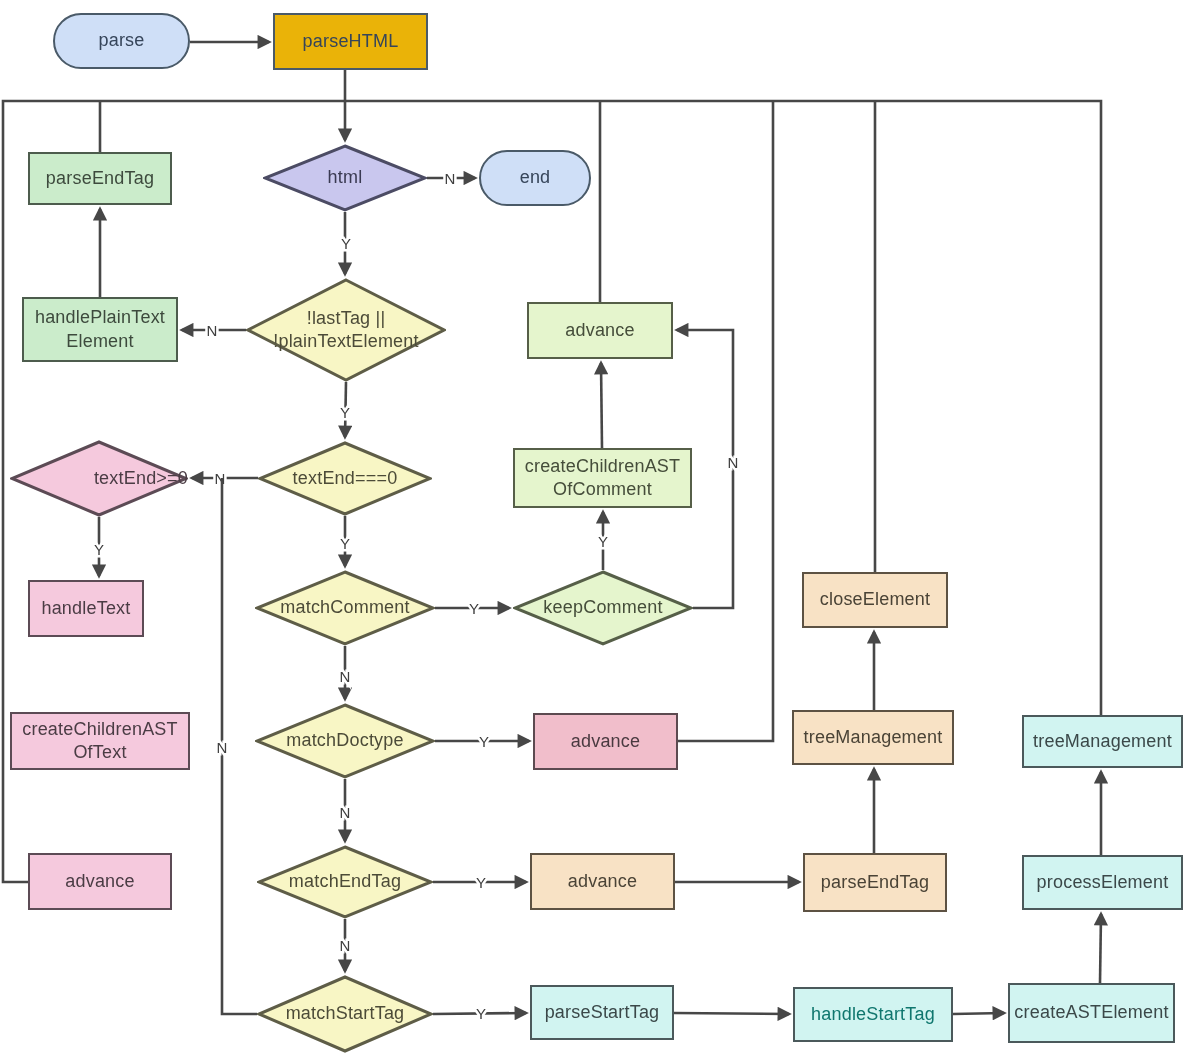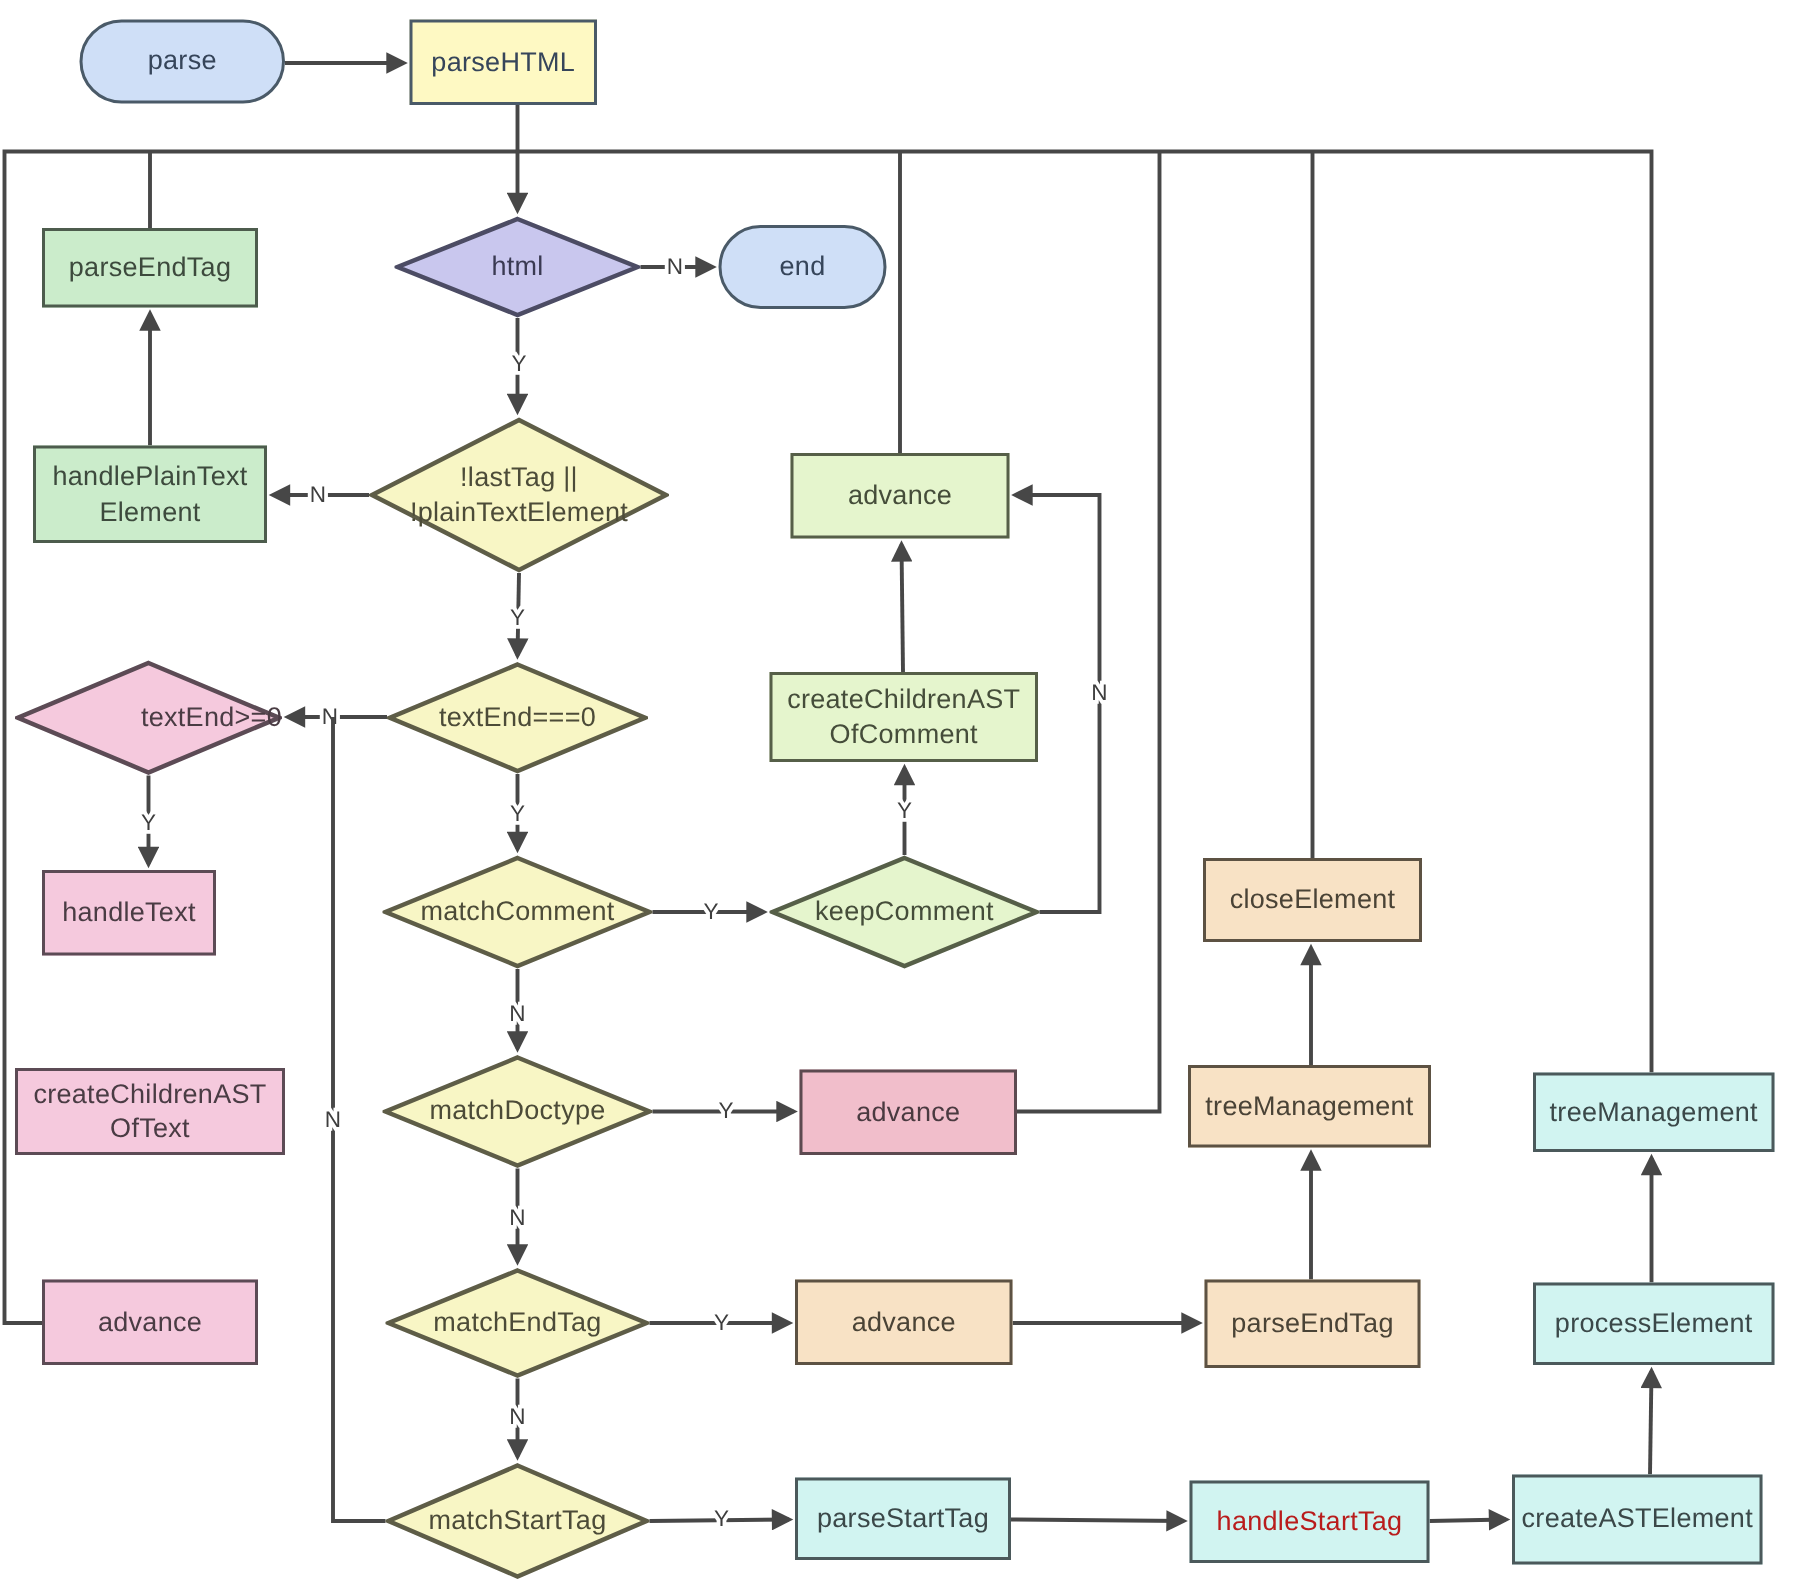--- a/index.html
+++ b/index.html
@@ -153,21 +153,21 @@
         <polyline points="1100,983 1101,914" fill="none" stroke="#474747" stroke-width="2.6" marker-end="url(#arrow)"></polyline>
       </g>
       <g>
         <polyline points="1101,855 1101,772" fill="none" stroke="#474747" stroke-width="2.6" marker-end="url(#arrow)"></polyline>
       </g>
     </svg>
   <div id="nodes">
       <div class="node rounded" style="left: 53px; top: 13px; width: 137px; height: 56px; background: rgb(207, 223, 247); border-color: rgb(74, 90, 104);">
         <span class="lbl" style="color: rgb(54, 69, 90);">parse</span>
       </div>
-      <div class="node rect" style="left: 273px; top: 13px; width: 125px; height: 57px; background: #fef9c3; border-color: rgb(74, 90, 104);">
+      <div class="node rect" style="left: 273px; top: 13px; width: 155px; height: 57px; background: #eab308; border-color: rgb(74, 90, 104);">
         <span class="lbl" style="color: rgb(54, 69, 90);">parseHTML</span>
       </div>
       <div class="node diamond" style="left: 263px; top: 144px; width: 164px; height: 68px;">
         <svg width="164" height="68" viewBox="0 0 164 68">
           <polygon points="82,2 162,34 82,66 2,34" fill="#c9c7ee" stroke="#4c4c64" stroke-width="3" stroke-linejoin="miter"></polygon>
         </svg>
         <span class="lbl" style="color: rgb(58, 58, 82);">html</span>
       </div>
       <div class="node rounded" style="left: 479px; top: 150px; width: 112px; height: 56px; background: rgb(207, 223, 247); border-color: rgb(74, 90, 104);">
         <span class="lbl" style="color: rgb(54, 69, 90);">end</span>
@@ -263,19 +263,19 @@
       <div class="node diamond" style="left: 257px; top: 975px; width: 176px; height: 78px;">
         <svg width="176" height="78" viewBox="0 0 176 78">
           <polygon points="88,2 174,39 88,76 2,39" fill="#f8f6c5" stroke="#5e5d47" stroke-width="3" stroke-linejoin="miter"></polygon>
         </svg>
         <span class="lbl" style="color: rgb(76, 75, 56);">matchStartTag</span>
       </div>
       <div class="node rect" style="left: 530px; top: 985px; width: 144px; height: 55px; background: rgb(209, 244, 241); border-color: rgb(75, 89, 91);">
         <span class="lbl" style="color: rgb(59, 72, 73);">parseStartTag</span>
       </div>
       <div class="node rect" style="left: 793px; top: 987px; width: 160px; height: 55px; background: rgb(209, 244, 241); border-color: rgb(75, 89, 91);">
-        <span class="lbl" style="color: #b91c1c;">handleStartTag</span>
+        <span class="lbl" style="color: #0f766e;">handleStartTag</span>
       </div>
       <div class="node rect" style="left: 1008px; top: 983px; width: 167px; height: 60px; background: rgb(209, 244, 241); border-color: rgb(75, 89, 91);">
         <span class="lbl" style="color: rgb(59, 72, 73);">createASTElement</span>
       </div>
     </div>
 </div>
 
 </body></html>

